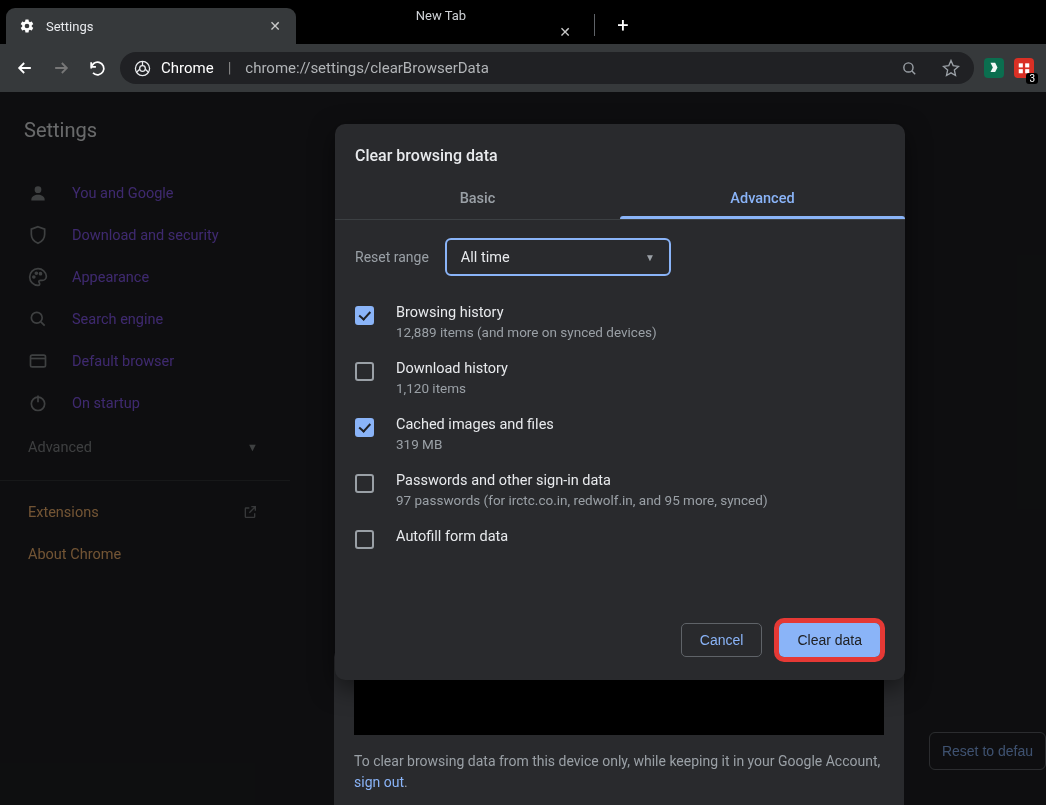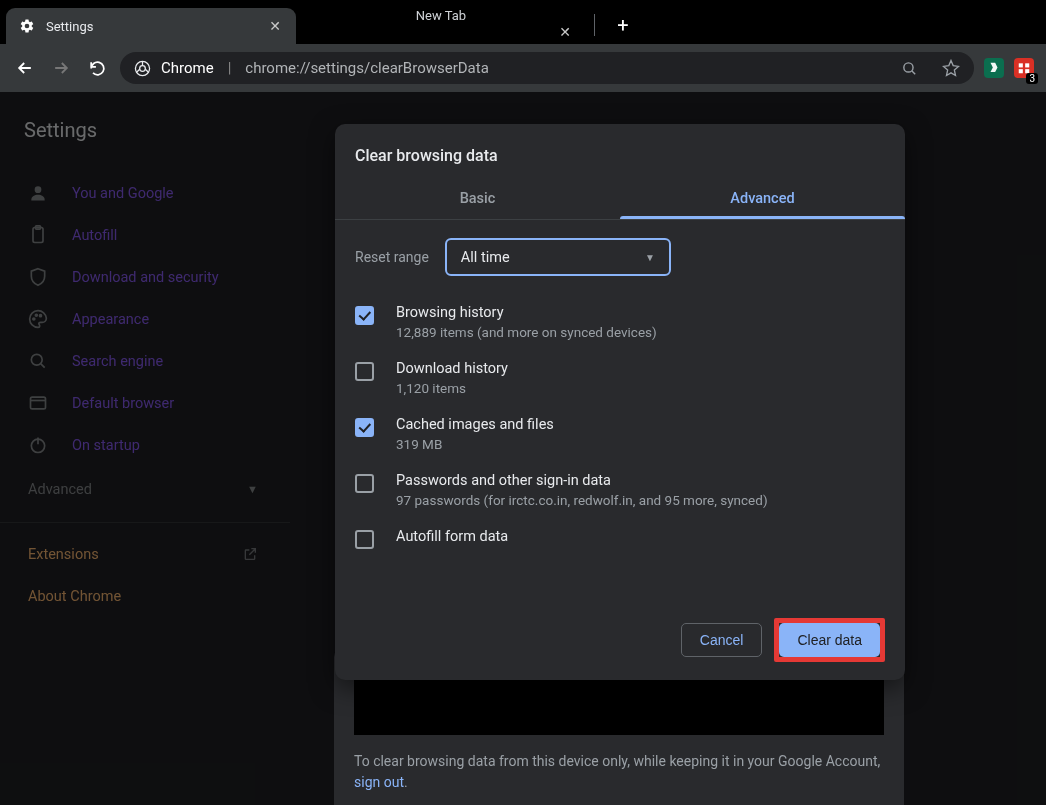--- a/index.html
+++ b/index.html
@@ -258,21 +258,21 @@
       background: transparent;
       border:1px solid #5f6368;
       color:#8ab4f8;
       border-radius:5px;
       padding: 8px 18px;
       font-size:14px;
     }
     .btn-clear-wrap {
       border:5px solid #e53935;
       padding:0;
-      border-radius:2px;
+      border-radius:10px;
     }
     .btn-clear {
       background:#8ab4f8; color:#202124;
       border:none; border-radius:5px;
       padding:9px 18px; font-size:14px;
     }
 
     .panel-bottom {
       position:absolute;
       left:334px; top:555px;
@@ -378,29 +378,20 @@
           <svg width="20" height="20" viewBox="0 0 24 24" fill="currentColor">
             <circle cx="12" cy="8" r="4"></circle>
             <path d="M4 20c0-4 4-6 8-6s8 2 8 6v1H4z"></path>
           </svg>
         </span>
       <span>You and Google</span>
     </div>
     <div class="sb-item">
       <span class="sb-ico">
           <svg width="20" height="20" viewBox="0 0 24 24" fill="none" stroke="currentColor" stroke-width="2">
-            <rect x="6" y="3" width="12" height="18" rx="2"></rect>
-            <rect x="9" y="1" width="6" height="4" rx="1"></rect>
-          </svg>
-        </span>
-      <span>Autofill</span>
-    </div>
-    <div class="sb-item">
-      <span class="sb-ico">
-          <svg width="20" height="20" viewBox="0 0 24 24" fill="none" stroke="currentColor" stroke-width="2">
             <path d="M12 2l8 3v6c0 5-3.5 9-8 11-4.5-2-8-6-8-11V5z"></path>
           </svg>
         </span>
       <span>Download and security</span>
     </div>
     <div class="sb-item">
       <span class="sb-ico">
           <svg width="20" height="20" viewBox="0 0 24 24" fill="none" stroke="currentColor" stroke-width="2">
             <path d="M12 2a10 10 0 1 0 0 20c1.5 0 2-1 2-2s-1-1.5-1-2.5 1-1.5 2-1.5h2A5 5 0 0 0 22 11 10 10 0 0 0 12 2z"></path>
             <circle cx="7" cy="12" r="1.2" fill="currentColor"></circle>
@@ -451,20 +442,23 @@
         <svg width="16" height="16" viewBox="0 0 24 24" fill="none" stroke="currentColor" stroke-width="2">
             <path d="M14 4h6v6M20 4l-9 9M19 14v5a1 1 0 0 1-1 1H6a1 1 0 0 1-1-1V7a1 1 0 0 1 1-1h5"></path>
           </svg>
       </span>
     </div>
     <div class="sb-plain">
       <span>About Chrome</span>
     </div>
   </nav>
 
+  <button class="right-btn">
+    <span>Reset to defau</span>
+  </button>
 
   <div class="overlay"></div>
 
   <div class="panel-bottom">
     <div class="blackbox"></div>
     <span>To clear browsing data from this device only, while keeping it in your Google Account, </span><span class="link">sign out</span><span>.</span>
   </div>
 
   <div class="modal">
     <div class="modal-title">Clear browsing data</div>

